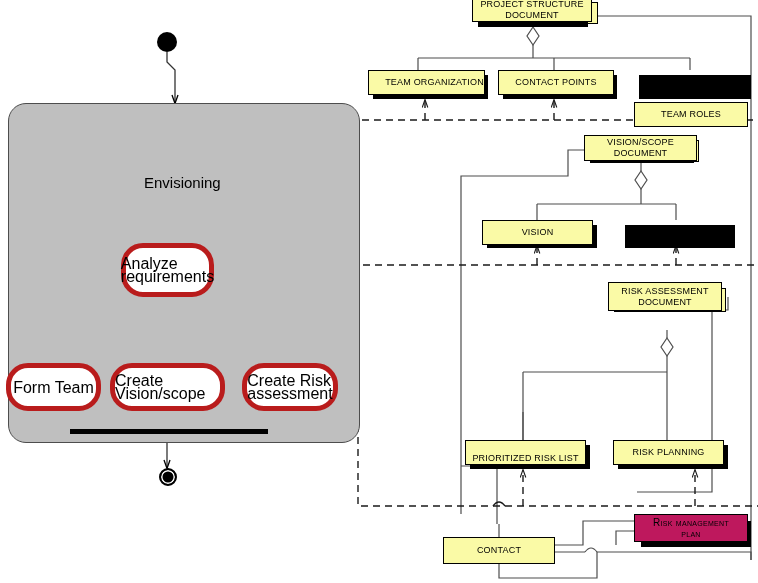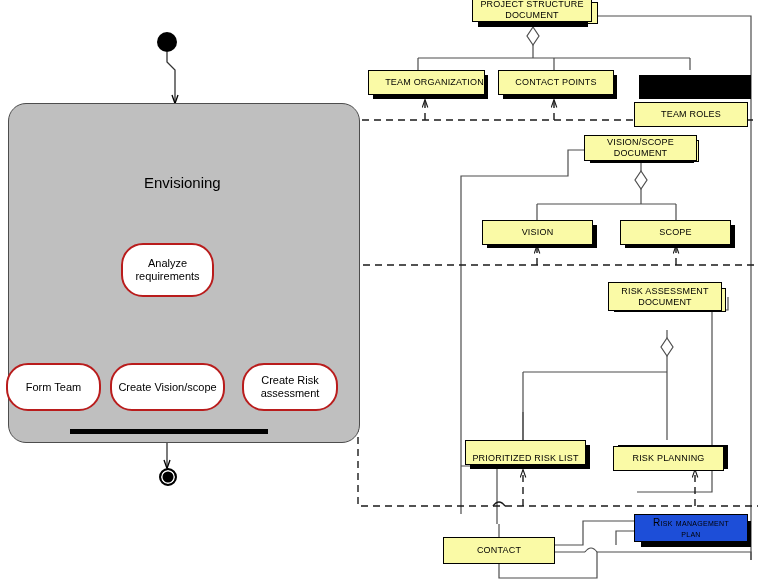--- a/index.html
+++ b/index.html
@@ -6,29 +6,29 @@
   html,body{margin:0;padding:0;background:#ffffff;}
   body{font-family:"Liberation Sans",sans-serif;}
   #stage{position:relative;width:758px;height:583px;overflow:hidden;background:#fff;}
   #stage svg{position:absolute;left:0;top:0;}
 
   
   .artifact{position:absolute;box-sizing:border-box;border:1px solid #000;
             display:flex;align-items:center;justify-content:center;text-align:center;
             font-size:9px;line-height:11px;color:#000;letter-spacing:.2px;z-index:6;}
   .artifact.yellow{background:#fafaa6;}
-  .artifact.green{background:#1d4ed8;}
+  .artifact.green{background:#be185d;}
   .shadow{position:absolute;background:#000;z-index:5;}
   
   .tab{position:absolute;box-sizing:border-box;border:1px solid #000;background:#fafaa6;z-index:4;}
 
   
-  .act{position:absolute;box-sizing:border-box;background:#fff;border:2px solid #b91c1c;
+  .act{position:absolute;box-sizing:border-box;background:#fff;border:5px solid #b91c1c;
        border-radius:22px;display:flex;align-items:center;justify-content:center;
-       text-align:center;font-size:11px;line-height:13px;color:#000;z-index:6;}
+       text-align:left;font-size:16px;line-height:13px;color:#000;z-index:6;}
 
   
   .lane{position:absolute;box-sizing:border-box;background:#bfbfbf;border:1px solid #4d4d4d;
         border-radius:18px;z-index:1;}
   .lane-label{position:absolute;font-size:15px;color:#000;z-index:3;}
 
   .smallcaps{font-variant:small-caps;font-size:10px;letter-spacing:.3px;}
   .node-dot{position:absolute;border-radius:50%;background:#000;z-index:7;}
   .node-ring{position:absolute;border-radius:50%;background:#000;
              border:2px solid #000;box-shadow:0 0 0 1.5px #fff inset;z-index:7;}
@@ -189,40 +189,37 @@
       <span>DOCUMENT</span>
     </span>
   </div>
 
   <div class="shadow" style="left:487px;top:225px;width:110px;height:23px;"></div>
   <div class="artifact yellow" style="left:482px;top:220px;width:111px;height:25px;">
     <span>VISION</span>
   </div>
 
   <div class="shadow" style="left:625px;top:225px;width:110px;height:23px;"></div>
-  <div class="artifact yellow" style="left:620px;top:220px;width:111px;height:25px;">
-    <span>SCOPE</span>
-  </div>
 
   <div class="tab" style="left:714px;top:288px;width:12px;height:24px;"></div>
   <div class="shadow" style="left:614px;top:288px;width:106px;height:24px;"></div>
   <div class="artifact yellow" style="left:608px;top:282px;width:114px;height:29px;">
     <span>
       <span>RISK ASSESSMENT</span><br>
       <span>DOCUMENT</span>
     </span>
   </div>
 
   <div class="shadow" style="left:470px;top:445px;width:120px;height:24px;"></div>
   <div class="artifact yellow" style="left:465px;top:440px;width:121px;height:25px;align-items:flex-end;">
     <span>PRIORITIZED RISK LIST</span>
   </div>
 
   <div class="shadow" style="left:618px;top:445px;width:110px;height:24px;"></div>
-  <div class="artifact yellow" style="left:613px;top:440px;width:111px;height:25px;margin-top:6px;">
+  <div class="artifact yellow" style="left:613px;top:440px;width:111px;height:25px;">
     <span>RISK PLANNING</span>
   </div>
 
   <div class="shadow" style="left:641px;top:521px;width:110px;height:26px;"></div>
   <div class="artifact green" style="left:634px;top:514px;width:114px;height:28px;">
     <span class="smallcaps">
       <span>Risk management</span><br>
       <span>plan</span>
     </span>
   </div>

